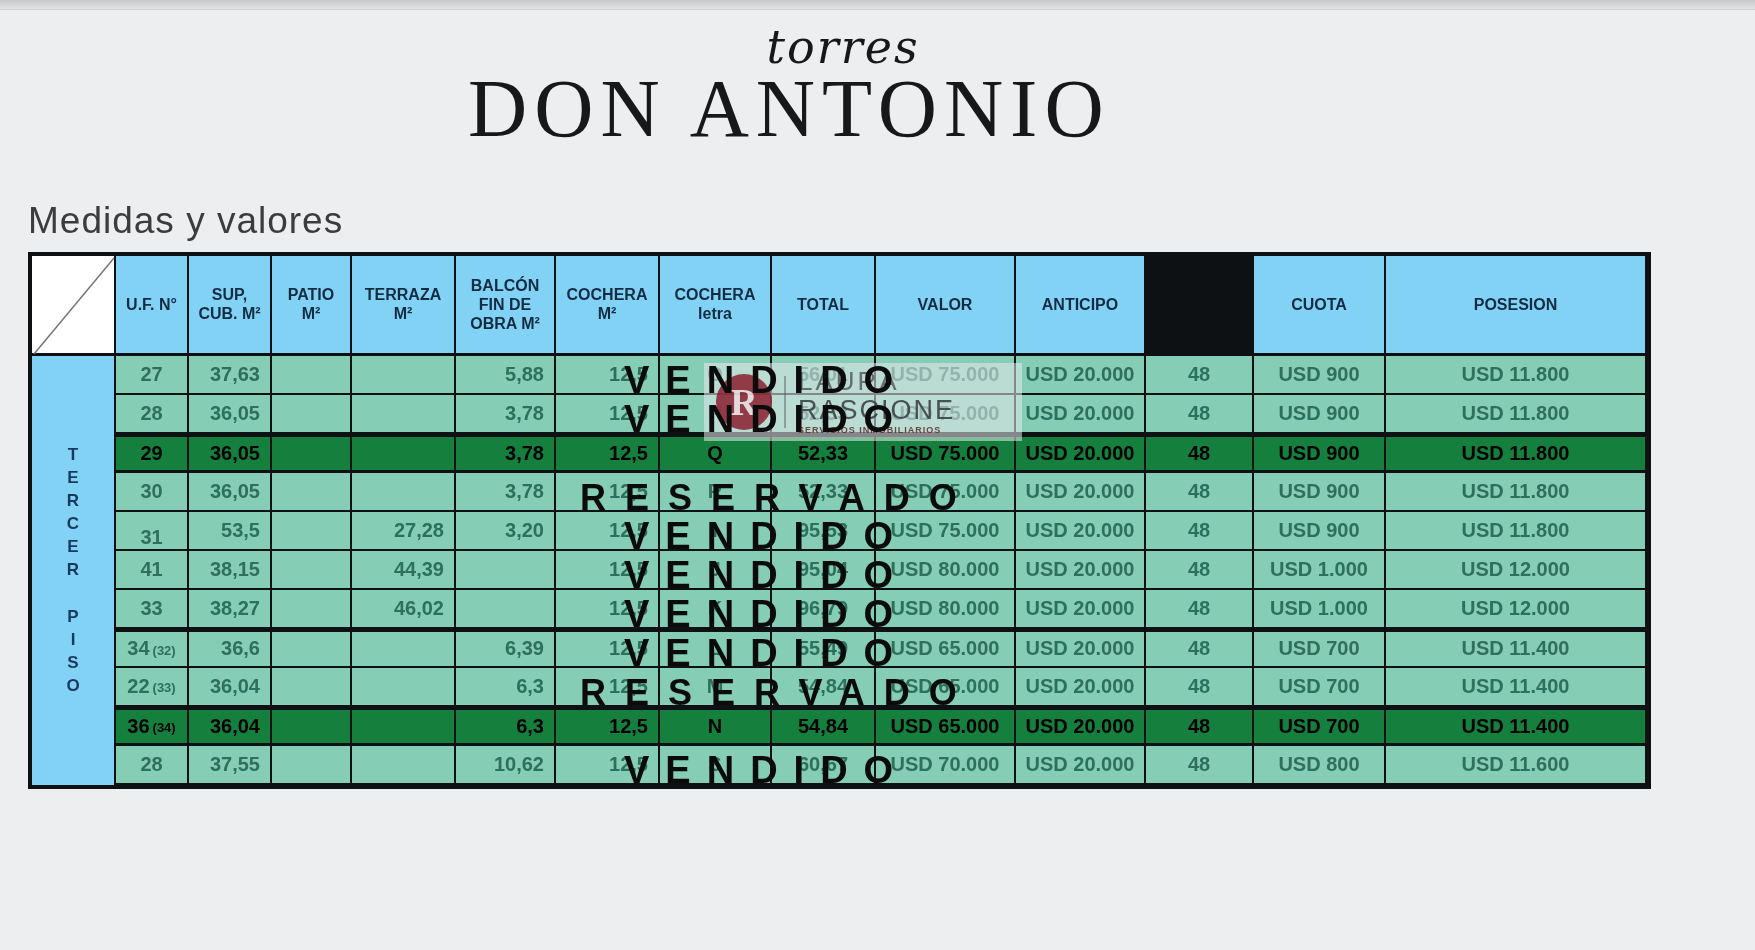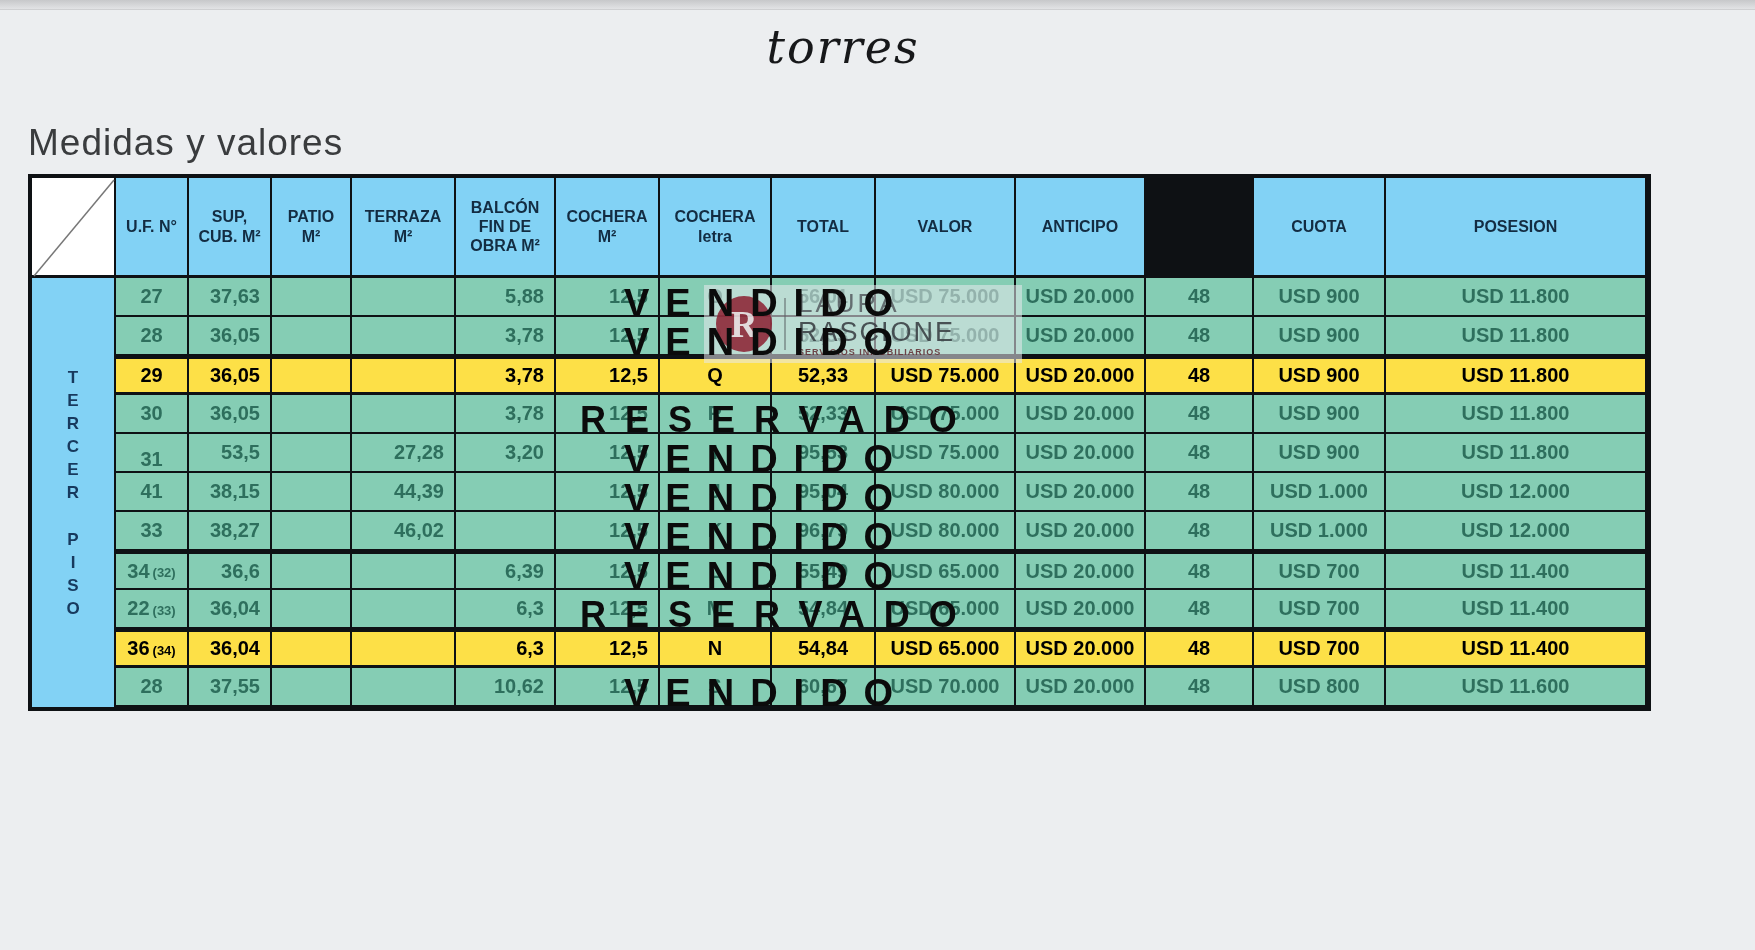--- a/index.html
+++ b/index.html
@@ -78,21 +78,21 @@
   .floorcell {
     background: #82d2f5;
     flex-direction: column;
     gap: 30px;
     border-bottom: none;
   }
   .floorword { display: flex; flex-direction: column; align-items: center; gap: 6px; }
   .floorword span { font-size: 17px; font-weight: 700; color: #17395d; line-height: 1; }
   .val { font-size: 20px; font-weight: 700; color: #2e6f5d; }
   .val.r { justify-content: flex-end; padding-right: 10px; }
-  .row-disponible { background: #fde047; }
+  .row-disponible { background: #15803d; }
   .row-disponible.val, .row-disponible .ufmain, .row-disponible .ufnote { color: #000; }
   .hvy-top { border-top: 3px solid #0e1114; }
   .hvy-bot { border-bottom: 3px solid #0e1114; }
   .ufmain { font-size: 20px; font-weight: 700; color: #2e6f5d; }
   .ufnote { font-size: 13px; font-weight: 700; color: #2e6f5d; margin-left: 3px; margin-top: 3px; }
   
   .stamp {
     position: absolute;
     height: 42px;
     display: flex;
@@ -134,20 +134,21 @@
   .wm-name2 { font-size: 27px; letter-spacing: 2px; color: rgba(60,65,70,0.9); font-weight: 400; }
   .wm-sub { font-size: 9px; letter-spacing: 1px; color: rgba(100,50,55,0.9); font-weight: 700; margin-top: 2px; }
 </style>
 </head>
 <body>
 
 <div class="topbar"></div>
 
 <div class="logo">
   <div class="script">torres</div>
+  <div class="main">DON ANTONIO</div>
 </div>
 
 <h1 class="section-title">Medidas y valores</h1>
 
 <div class="ptable">
     <div class="cell corner" style="grid-area: 1 / 1;">
       <svg width="84" height="100">
         <line x1="2" y1="98" x2="82" y2="2" stroke="#777" stroke-width="1.5"></line>
       </svg>
     </div>

